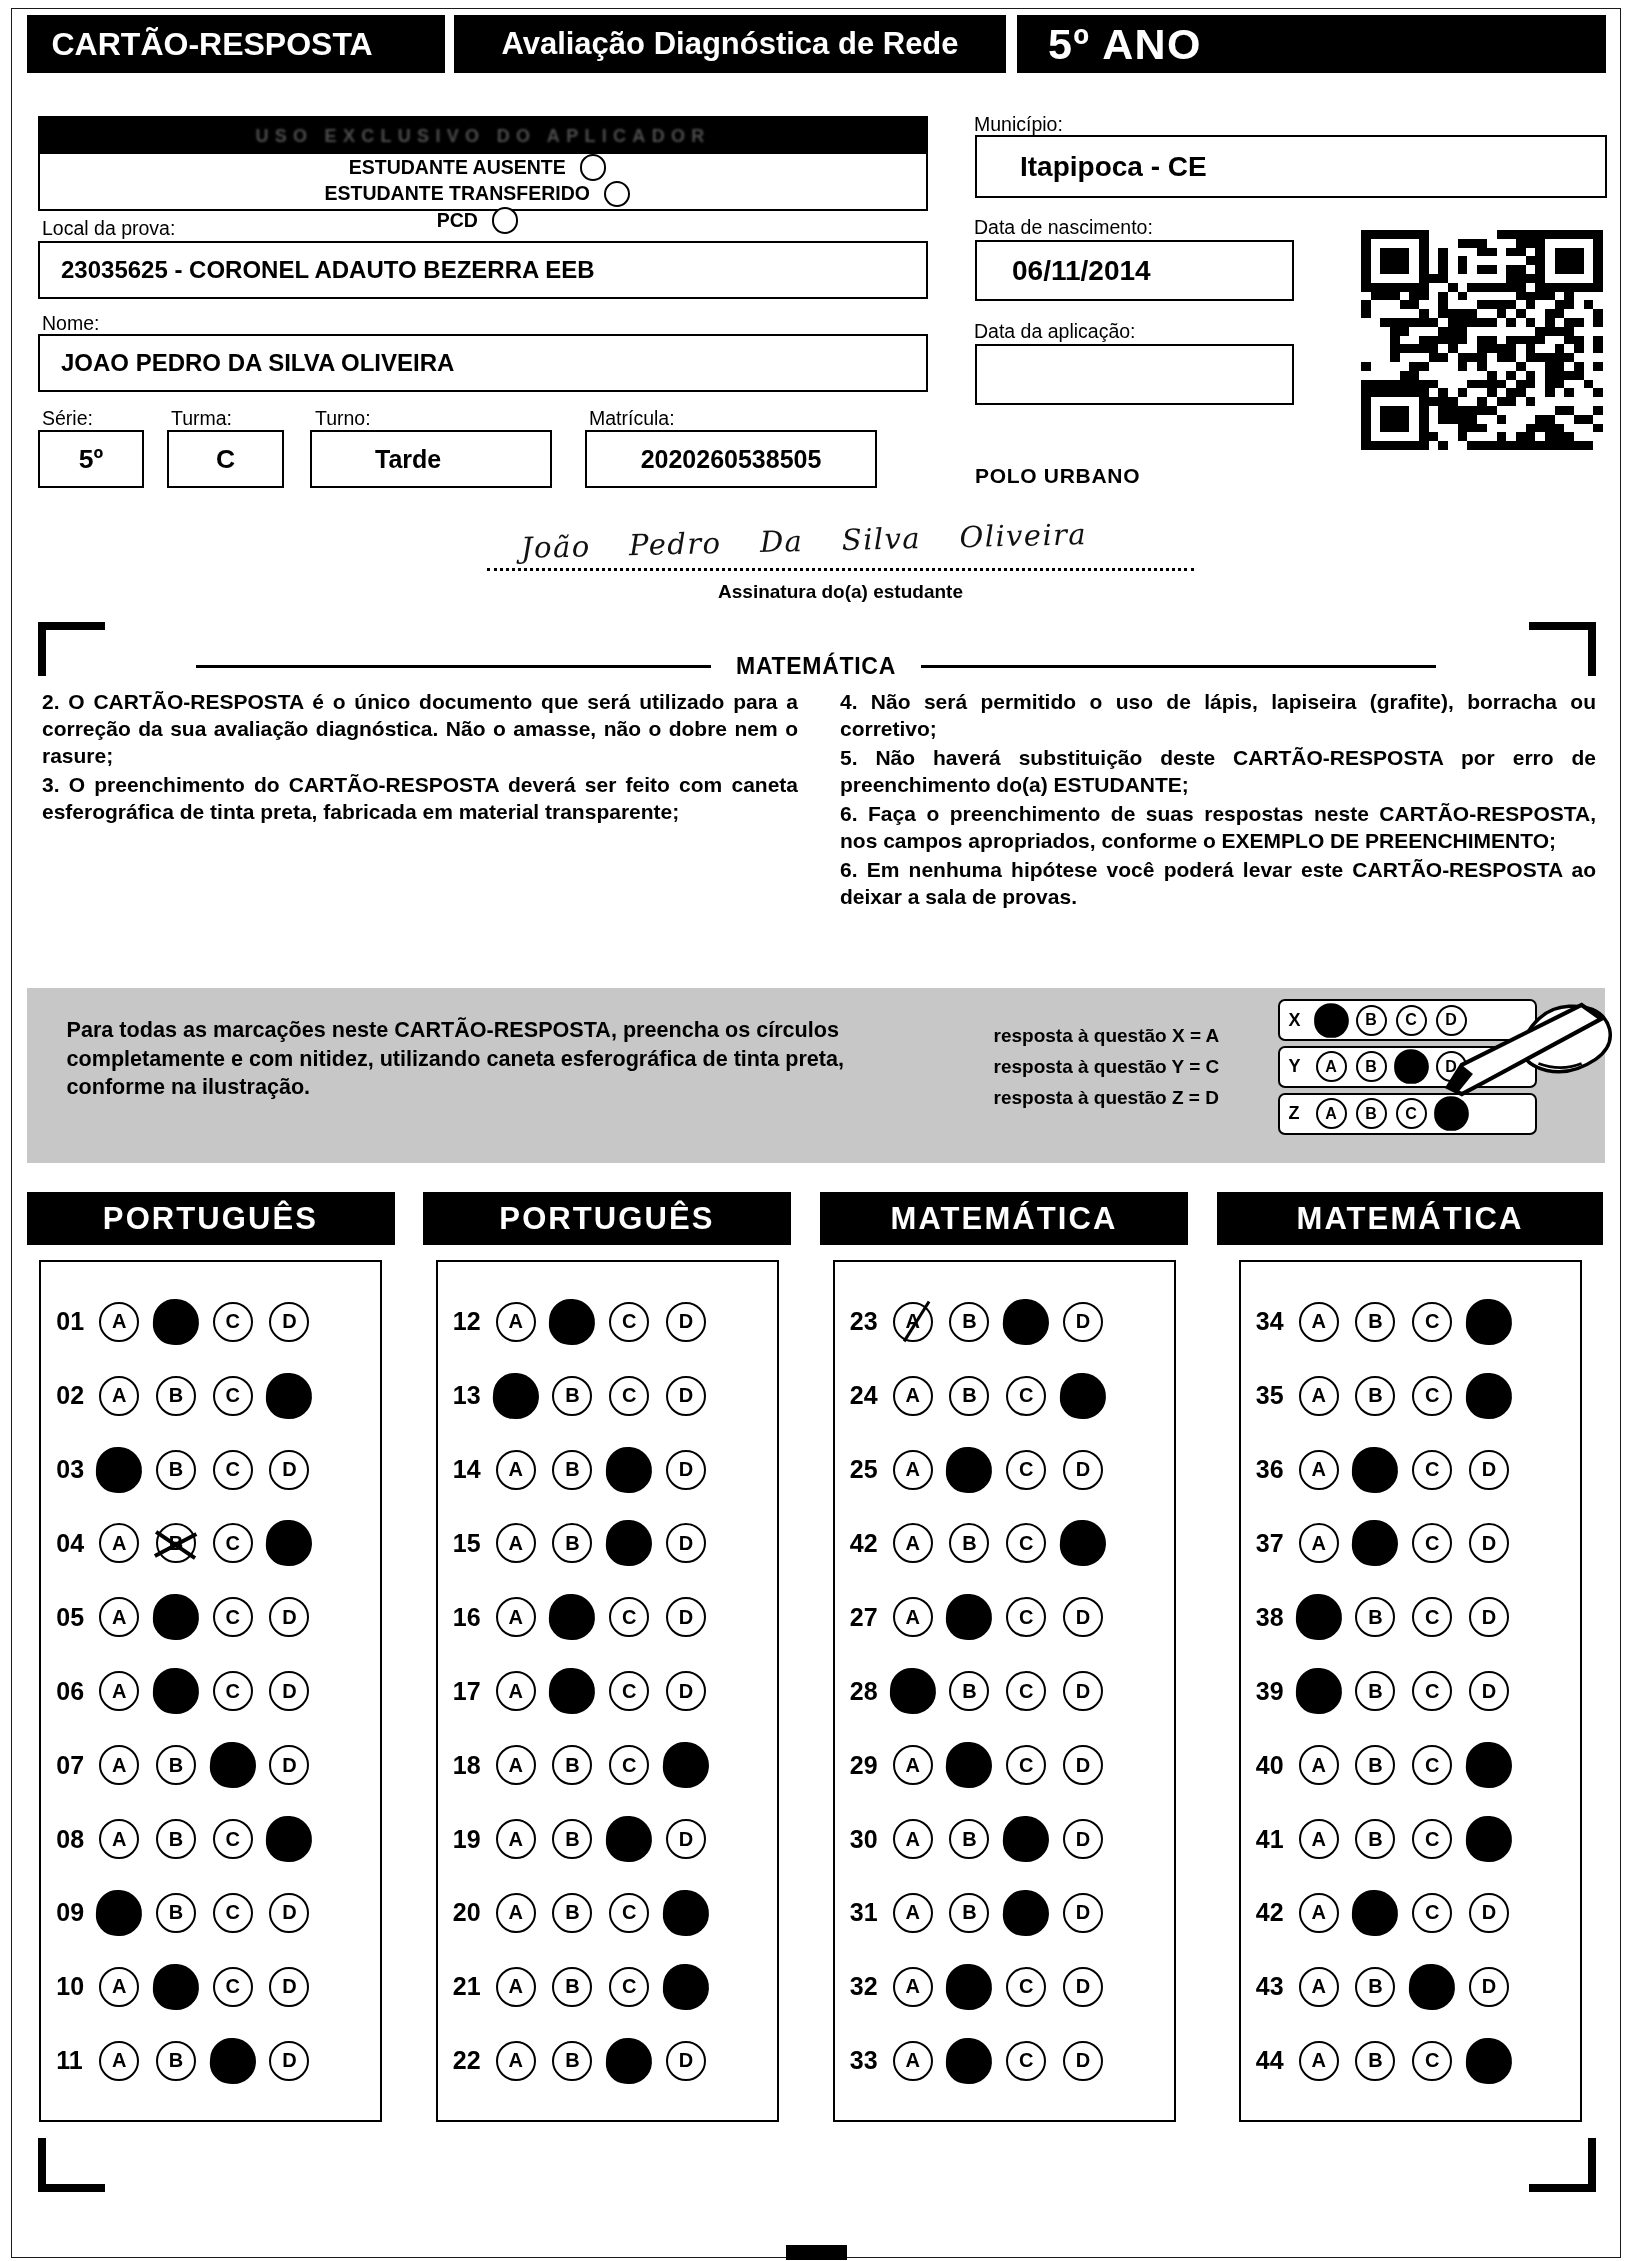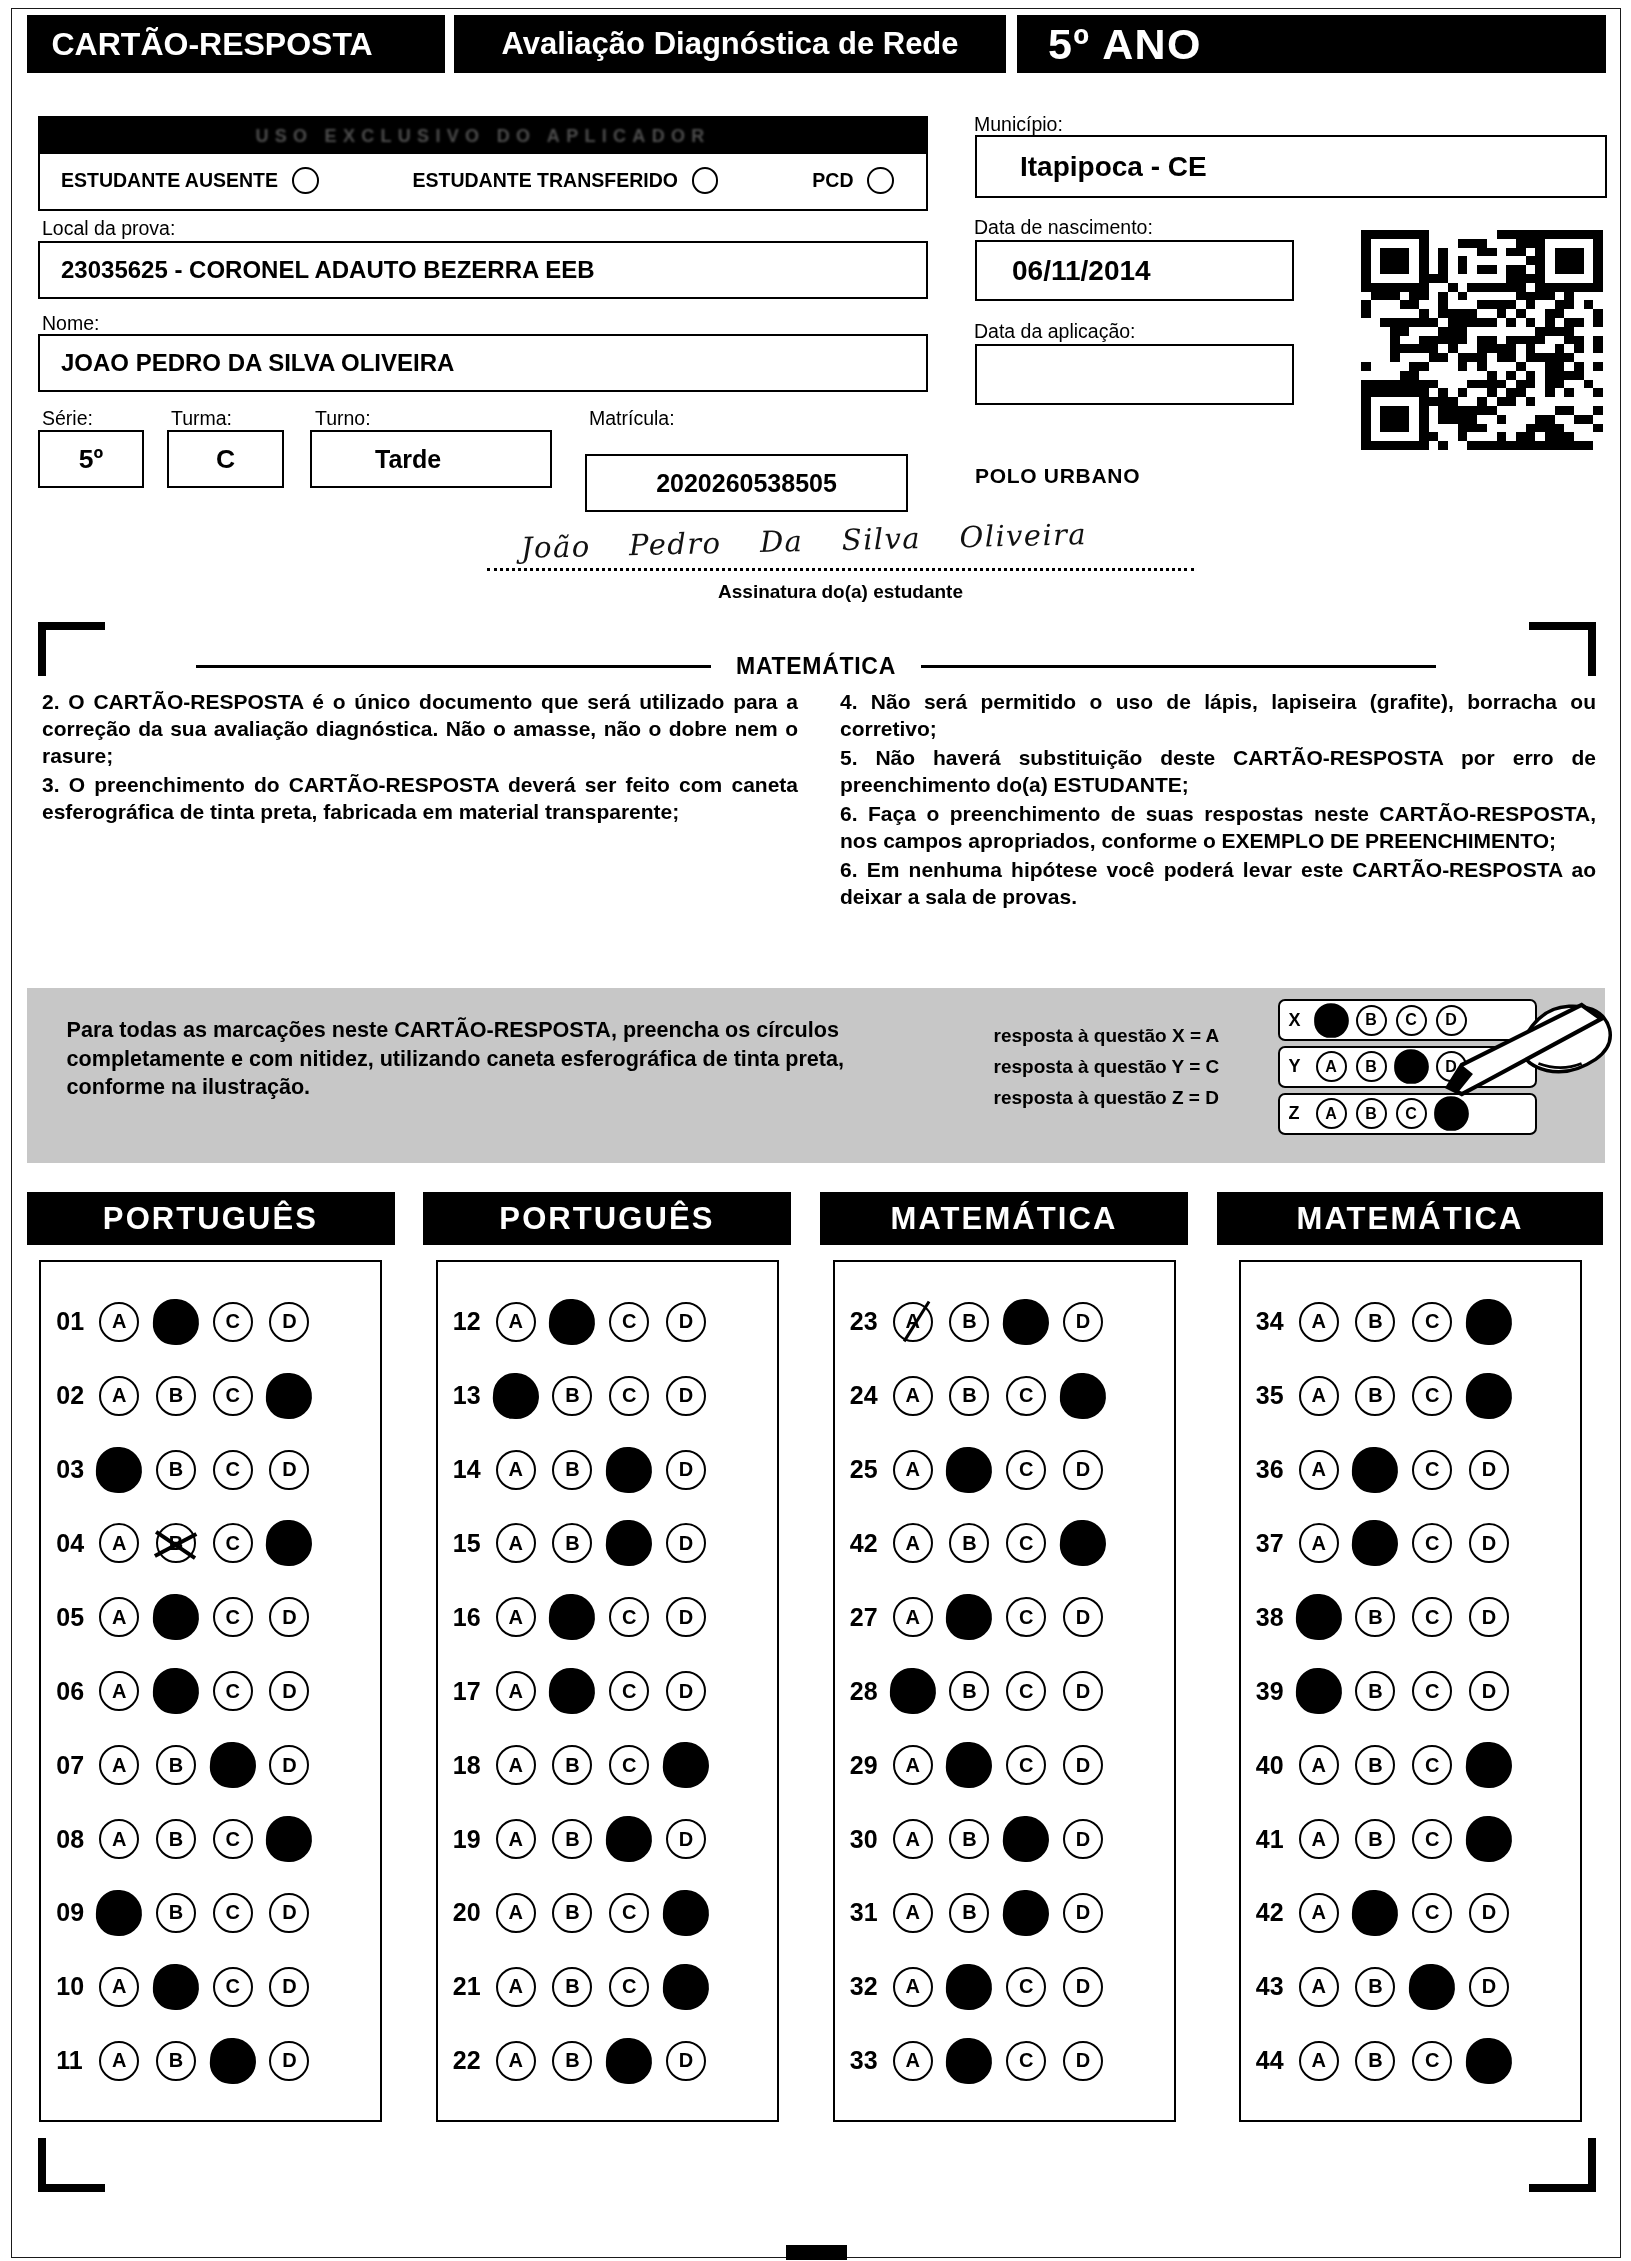--- a/index.html
+++ b/index.html
@@ -16,21 +16,21 @@
   .hdr { position:absolute; top:15.3px; height:58px; background:#000; color:#fff;
     display:flex; align-items:center; font-weight:bold; }
   #hdr-left  { left:26.5px;  width:418px; padding-left:25px; font-size:32px; }
   #hdr-center{ left:454px; width:552px; justify-content:center; font-size:31px; }
   #hdr-right { left:1017px; width:589px; padding-left:31px; font-size:43px; letter-spacing:1.4px; }
 
   
   #applicator { position:absolute; left:38px; top:116px; width:890px; height:95px; border:2.8px solid #000; background:#fff; }
   #applicator .bar { height:36px; background:#000; display:flex; align-items:center; justify-content:center; }
   #applicator .bar span { color:#4e4e4e; font-weight:bold; font-size:18px; letter-spacing:6.3px; filter:blur(0.9px); }
-  #applicator .opts { height:53px; display:flex; align-items:center; justify-content:space-between; padding:0 32px 0 21px; }
+  #applicator .opts { height:53px; display:flex; align-items:center; justify-content:space-between; padding:0 32px 0 21px;flex-direction:column; }
   .opt { display:flex; align-items:center; gap:14px; font-weight:bold; font-size:19.5px; }
   .opt .circle { width:26.5px; height:26.5px; border:2.8px solid #000; border-radius:50%; background:#fff; }
 
   
   .flabel { position:absolute; font-weight:normal; font-size:19.5px; }
   .fbox { position:absolute; border:2.8px solid #000; background:#fff;
     display:flex; align-items:center; font-weight:bold; font-size:24px; }
   .fbox.center { justify-content:center; }
 
   #polo { position:absolute; left:975px; top:464px; font-weight:bold; font-size:21px; letter-spacing:0.7px; }
@@ -153,21 +153,21 @@
 
   <div class="fbox center" style="left:38px;  top:430px; width:106px; height:58px; font-size:26.5px;">
     <span>5º</span>
   </div>
   <div class="fbox center" style="left:167px; top:430px; width:117px; height:58px; font-size:26.5px;">
     <span>C</span>
   </div>
   <div class="fbox" style="left:310px; top:430px; width:242px; height:58px; padding-left:63px; font-size:25px;">
     <span>Tarde</span>
   </div>
-  <div class="fbox center" style="left:585px; top:454px; width:323px; height:58px; font-size:25px;">
+  <div class="fbox center" style="left:585px; top:430px; width:292px; height:58px; font-size:25px;">
     <span>2020260538505</span>
   </div>
 
   <div class="flabel" style="left:974px; top:113px;">Município:</div>
   <div class="fbox" style="left:975px; top:135px; width:632px; height:63px; padding-left:43px; font-size:28px;">
     <span>Itapipoca - CE</span>
   </div>
 
   <div class="flabel" style="left:974px; top:216px;">Data de nascimento:</div>
   <div class="fbox" style="left:975px; top:240px; width:319px; height:61px; padding-left:35px; font-size:28px;">

